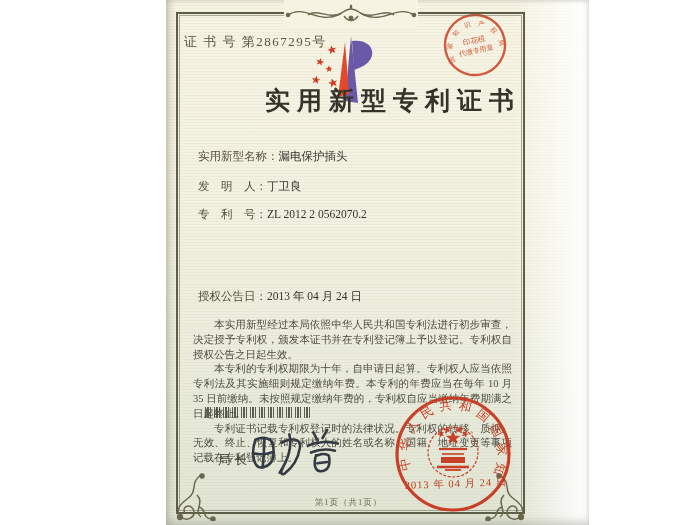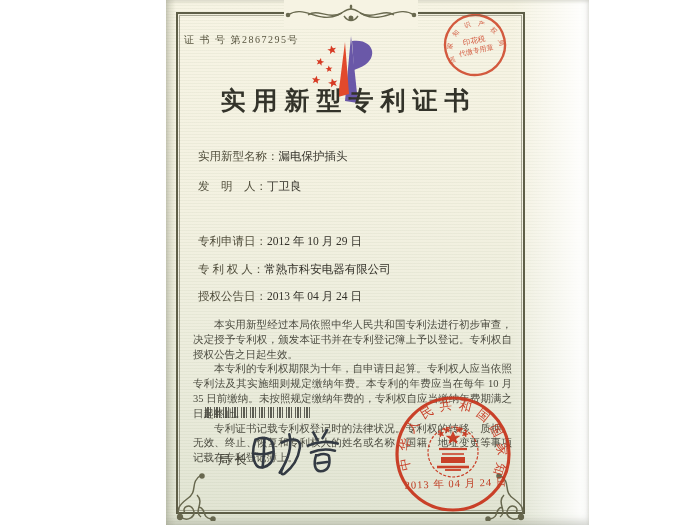--- a/index.html
+++ b/index.html
@@ -12,23 +12,23 @@
     position:absolute;left:166px;top:0;width:423px;height:525px;
     background:
       linear-gradient(90deg, rgba(170,172,150,.38) 0px, rgba(170,172,150,0) 10px, rgba(0,0,0,0) 82%, rgba(255,255,255,.95) 99%),
       repeating-linear-gradient(0deg, rgba(135,150,115,.08) 0 1px, rgba(0,0,0,0) 1px 3px),
       linear-gradient(180deg,#f7f4e4 0%,#f3f1e1 40%,#ebecdc 72%,#e1e4d3 100%);
     box-shadow: inset 0 -4px 7px rgba(110,115,100,.28), inset 0 2px 3px rgba(160,160,145,.25);
   }
   .frame{position:absolute;left:10px;top:12px;width:345px;height:498px;border:2px solid #5e5e47;}
   .frame-inner{position:absolute;inset:1px;border:1px solid rgba(94,94,71,.5);}
   .abs{position:absolute;}
-  .cert-no{left:18px;top:33px;font-size:10px;color:#57543f;letter-spacing:1.5px;white-space:nowrap;}
+  .cert-no{left:18px;top:33px;font-size:13px;color:#57543f;letter-spacing:1.5px;white-space:nowrap;}
   .logo{left:141px;top:33px;width:84px;height:74px;}
-  .title{left:10px;top:84px;width:345px;text-align:center;font-size:25px;font-weight:bold;
+  .title{left:10px;top:84px;width:345px;text-align:right;font-size:25px;font-weight:bold;
          color:#33332a;letter-spacing:7px;white-space:nowrap;}
   .tax-seal{left:276px;top:12px;width:66px;height:66px;transform:rotate(-12deg);opacity:.9;}
   .field-row{left:32px;font-size:11.5px;color:#3f3d32;white-space:nowrap;}
   .field-row .lab{color:#514e3c;text-align:center;}
   .field-row .val{color:#34322a;}
   .paras{left:27px;top:302px;width:319px;font-size:10.5px;line-height:14.8px;color:#4c4c41;text-align:justify;margin-top:16px;}
   .paras p{margin:0;text-indent:2em;}
   .barcode{left:39px;top:407px;width:106px;height:11px;opacity:.82;
     background:repeating-linear-gradient(90deg,#3e3e36 0 1px,rgba(0,0,0,0) 1px 2px,#3e3e36 2px 4px,rgba(0,0,0,0) 4px 5px,#3e3e36 5px 6px,rgba(0,0,0,0) 6px 9px);}
   .director{left:52px;top:452px;font-size:12.5px;color:#3d3c32;letter-spacing:4px;white-space:nowrap;}
@@ -117,25 +117,22 @@
     </div>
 
     <div class="abs title">实用新型专利证书</div>
 
     <div class="abs field-row" style="top:149px">
       <span class="lab">实用新型名称：</span><span class="val">漏电保护插头</span>
     </div>
     <div class="abs field-row" style="top:179px">
       <span class="lab">发　明　人：</span><span class="val">丁卫良</span>
     </div>
-    <div class="abs field-row" style="top:234px">
-      <span class="lab">专利申请日：</span><span class="val">2012 年 10 月 29 日</span>
-    </div>
-    <div class="abs field-row" style="top:262px">
-      <span class="lab">专 利 权 人：</span><span class="val">常熟市科安电器有限公司</span>
+    <div class="abs field-row" style="top:207px">
+      <span class="lab">专　利　号：</span><span class="val">ZL 2012 2 0562070.2</span>
     </div>
     <div class="abs field-row" style="top:289px">
       <span class="lab">授权公告日：</span><span class="val">2013 年 04 月 24 日</span>
     </div>
 
     <div class="abs paras">
       <p>本实用新型经过本局依照中华人民共和国专利法进行初步审查，决定授予专利权，颁发本证书并在专利登记簿上予以登记。专利权自授权公告之日起生效。</p>
       <p>本专利的专利权期限为十年，自申请日起算。专利权人应当依照专利法及其实施细则规定缴纳年费。本专利的年费应当在每年 10 月 35 日前缴纳。未按照规定缴纳年费的，专利权自应当缴纳年费期满之日起终止。</p>
       <p>专利证书记载专利权登记时的法律状况。专利权的转移、质押、无效、终止、恢复和专利权人的姓名或名称、国籍、地址变更等事项记载在专利登记簿上。</p>
     </div>
@@ -178,15 +175,16 @@
           <path d="M46,55 H74" stroke-width="2.2" fill="none"></path>
           <path d="M49,60 H71" stroke-width="1.6" fill="none"></path>
           <rect x="48" y="63" width="24" height="6" stroke="none"></rect>
           <path d="M44,73 H76" stroke-width="2.6" fill="none"></path>
           <path d="M52,76 H68" stroke-width="1.8" fill="none"></path>
         </g>
       </svg>
     </div>
     <div class="abs seal-date">2013 年 04 月 24 日</div>
 
+    <div class="abs page-footer">第1页（共1页）</div>
 
   </div>
 </div>
 
 </body></html>

